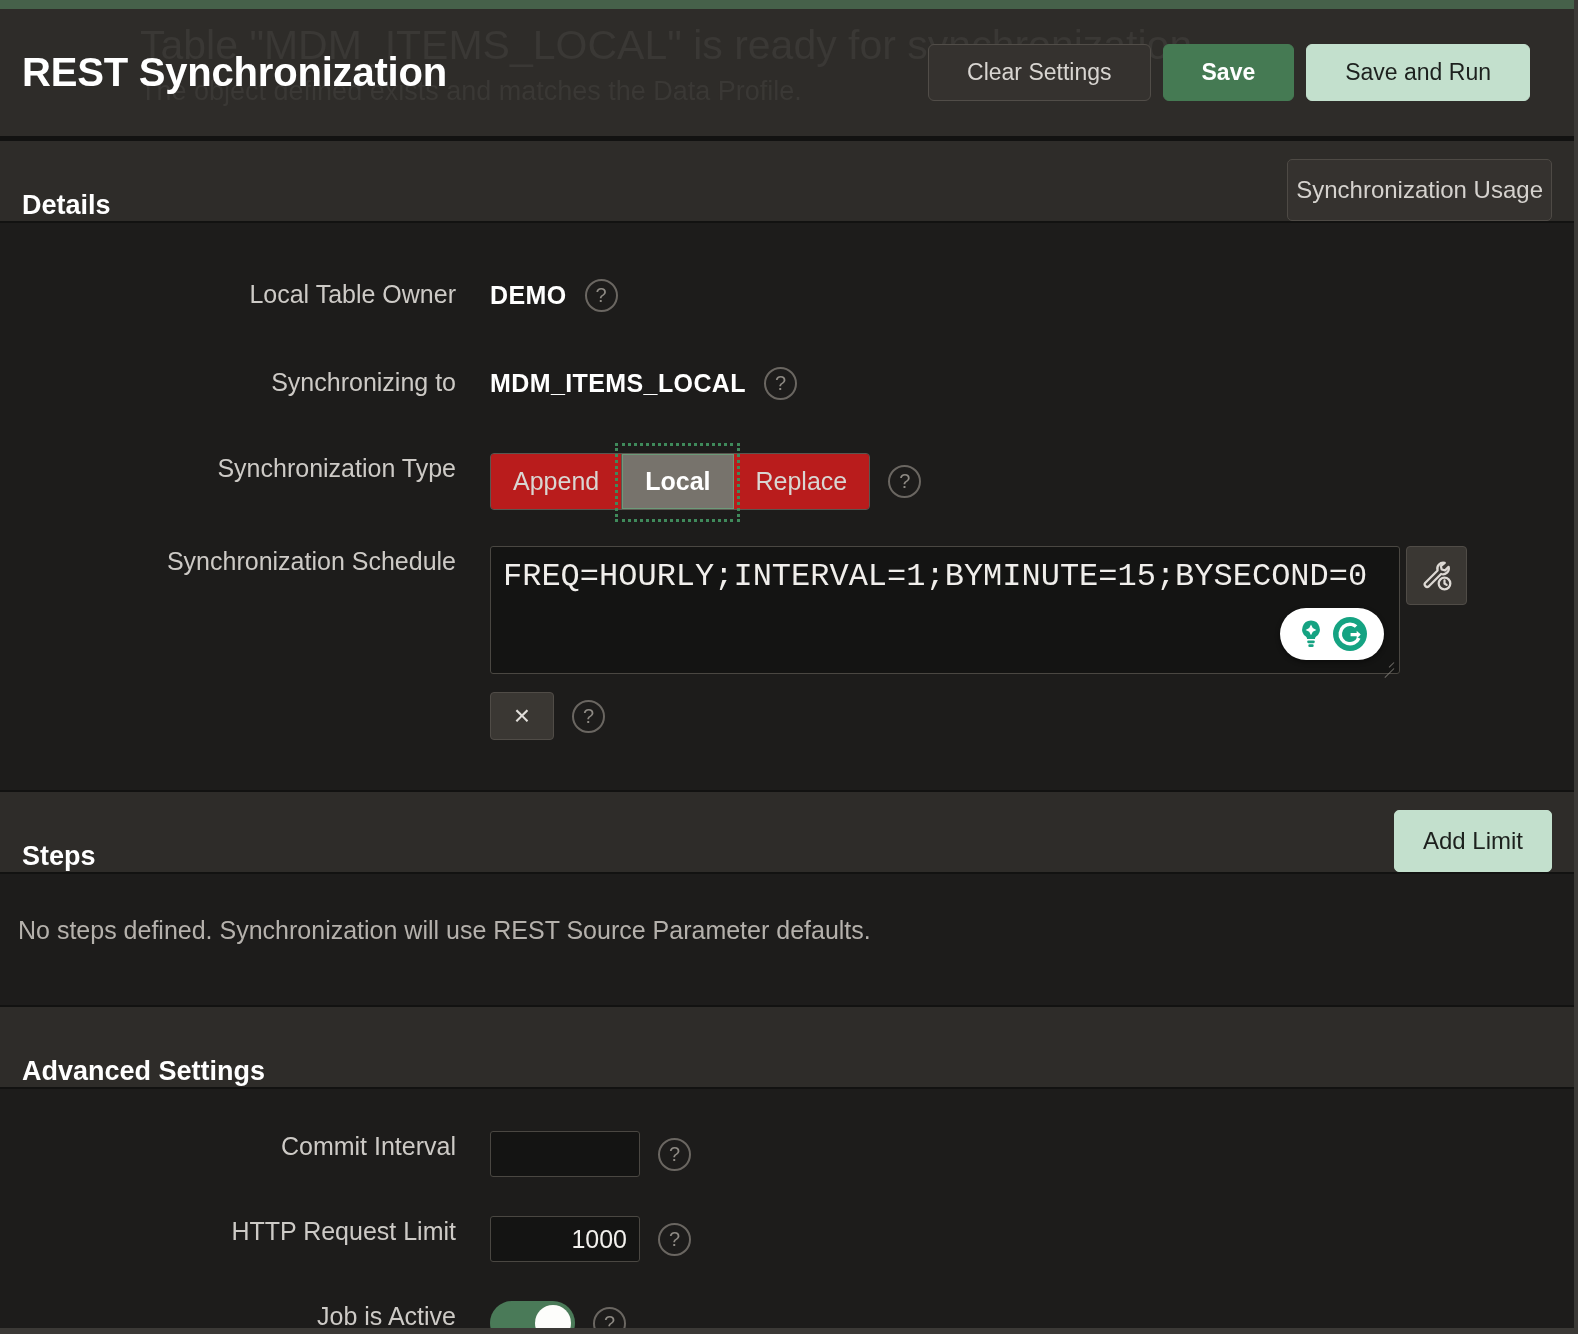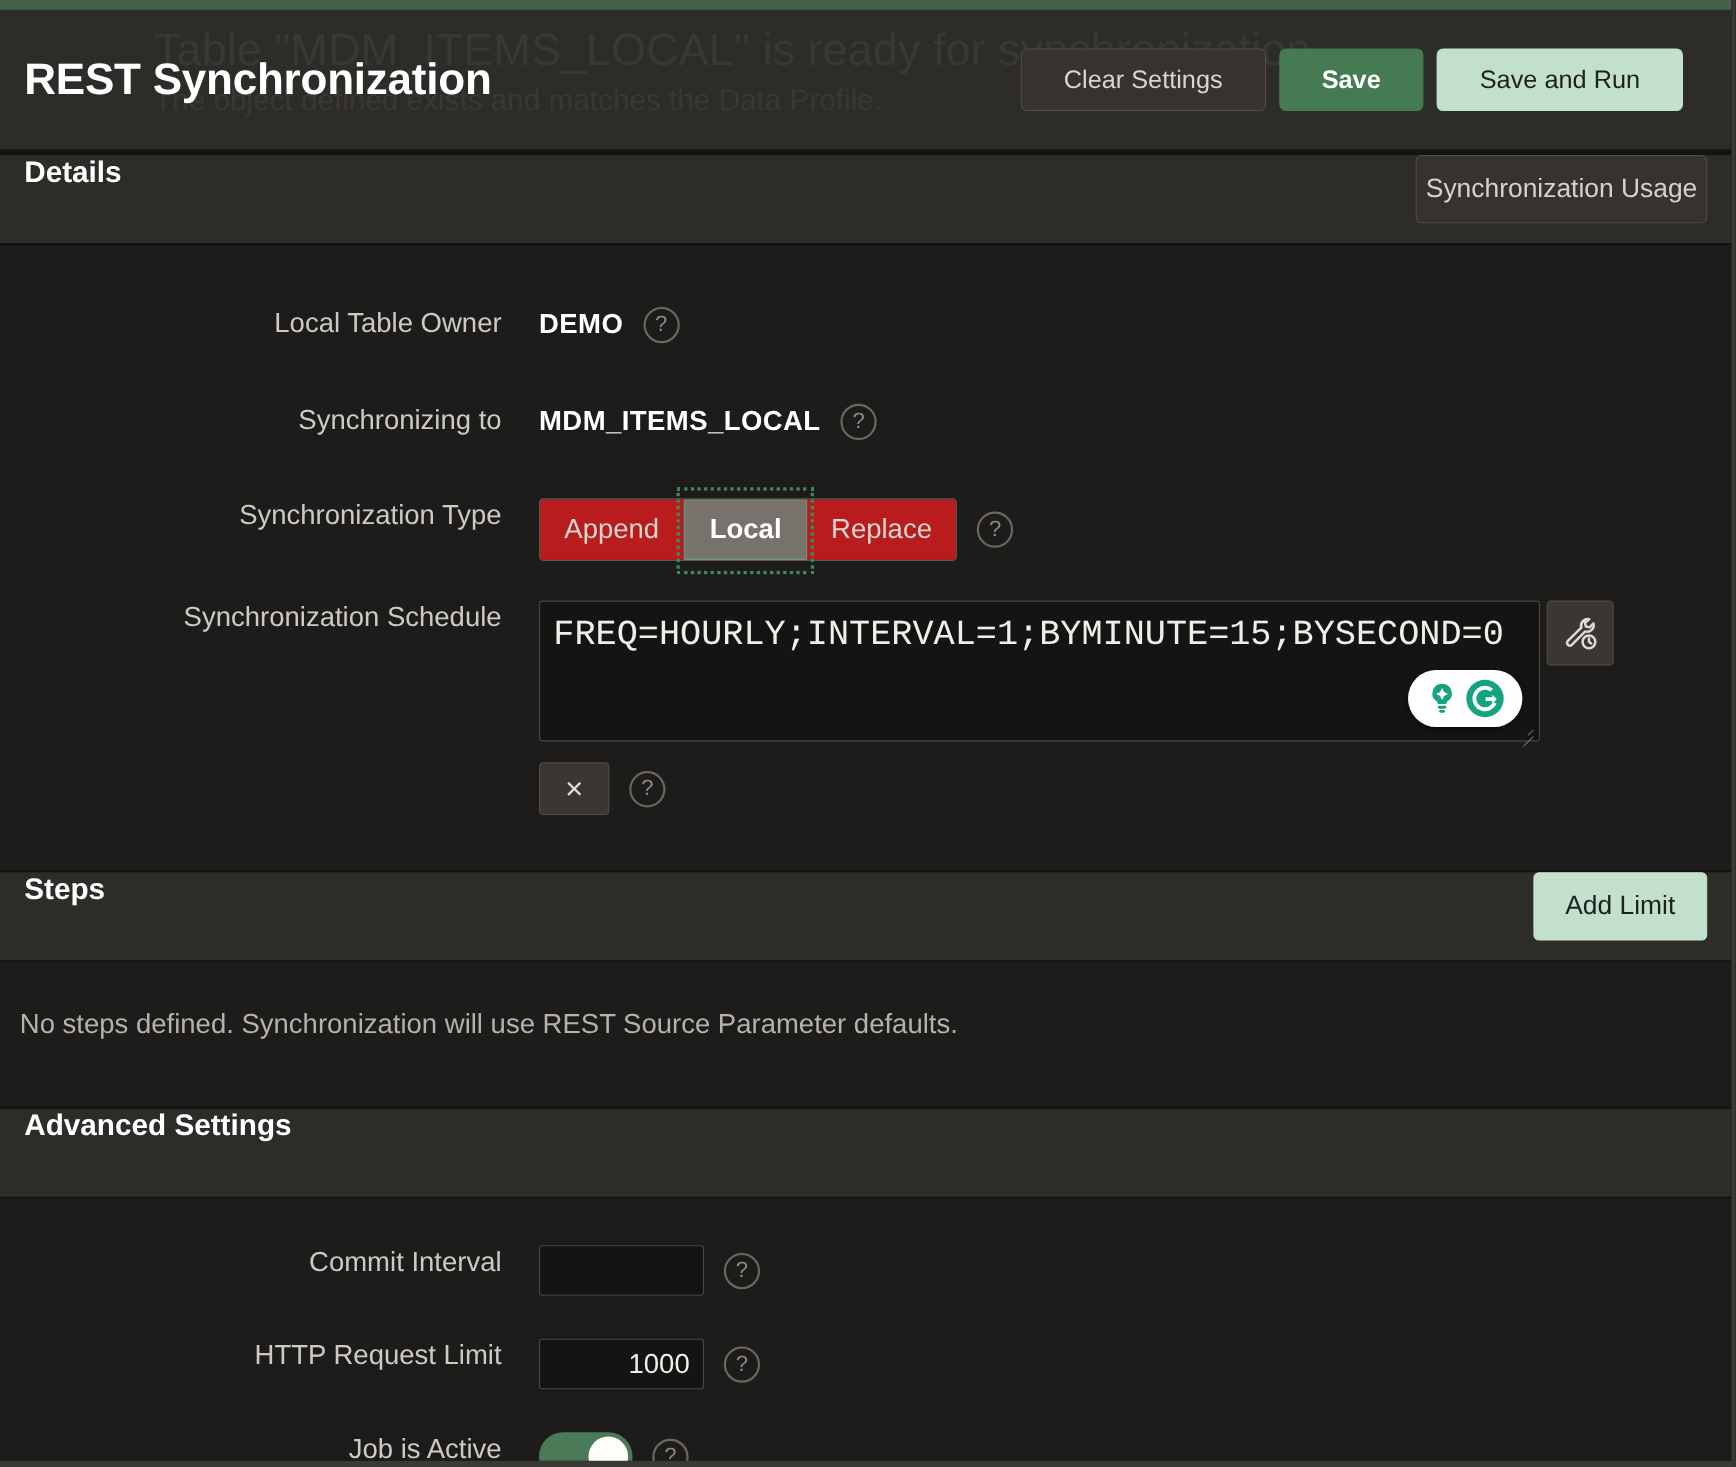--- a/index.html
+++ b/index.html
@@ -92,21 +92,21 @@
     color: #1d211e;
     border: 1px solid #c3e0cd;
   }
 
   
   .region-header {
     background: #2e2c29;
     border-bottom: 2px solid #121211;
     border-top: 2px solid #121211;
     display: flex;
-    align-items: flex-start;
+    align-items: flex-end;
     padding: 0 22px;
     min-height: 84px;
   }
   .region-title {
     font-size: 27px;
     font-weight: bold;
     color: #ffffff;
   }
   .region-actions { margin-left: auto; }
 

